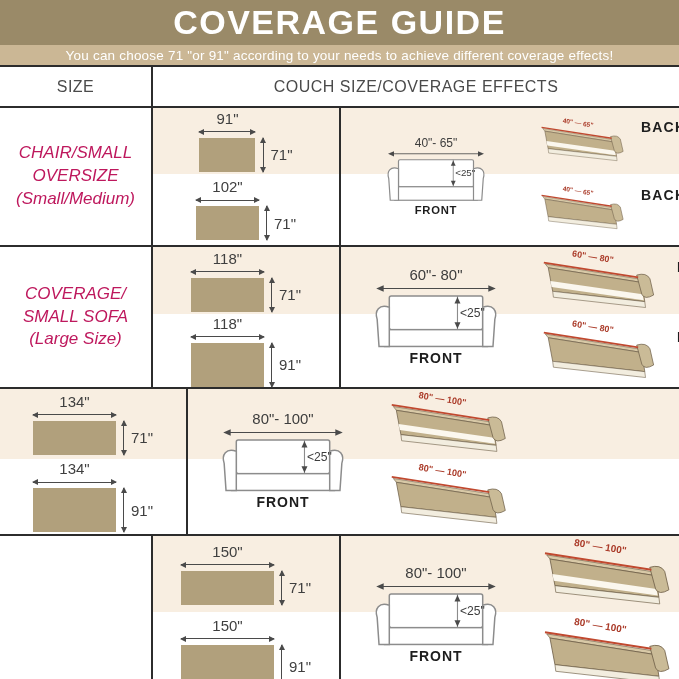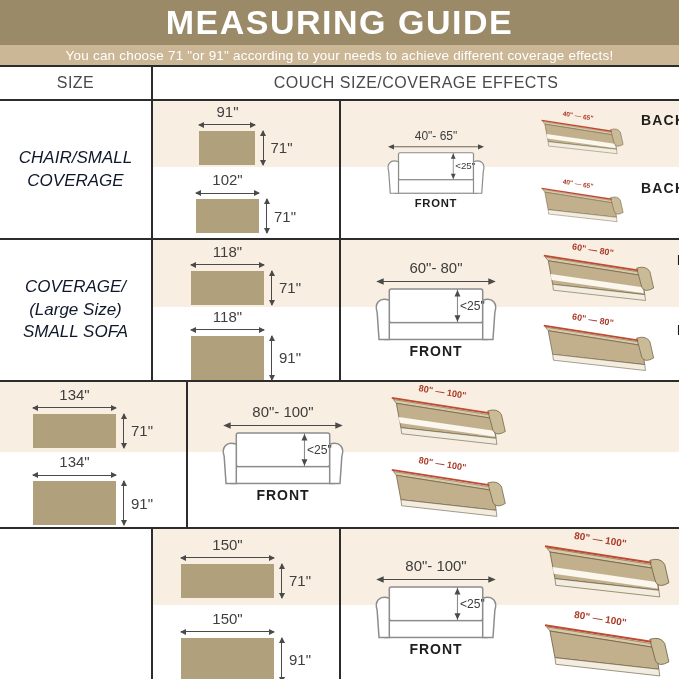--- a/index.html
+++ b/index.html
@@ -11,33 +11,33 @@
   }
   .page { width:679px; height:679px; display:flex; flex-direction:column; overflow:hidden; background:#fff; }
 
   
   .titlebar { height:45px; background:#9a8a68; display:flex; align-items:center; justify-content:center; flex:none; }
   .titlebar h1 { color:#fff; font-size:34px; font-weight:bold; letter-spacing:1.5px; }
   .subbar { height:20px; background:#cbb795; display:flex; align-items:center; justify-content:center; flex:none; }
   .subbar span { color:#fff; font-size:13.5px; letter-spacing:.2px; }
 
   
-  .thead { height:36px; flex:none; display:flex; border-top:2px solid #2c2c2c; border-bottom:2px solid #2c2c2c; background:#fff;
+  .thead { height:43px; flex:none; display:flex; border-top:2px solid #2c2c2c; border-bottom:2px solid #2c2c2c; background:#fff;
            font-size:16px; color:#4a4a4a; letter-spacing:.5px; }
   .th { display:flex; align-items:center; justify-content:center; }
   .th-size { width:153px; flex:none; border-right:2px solid #2c2c2c; }
   .th-cover { width:188px; flex:none; border-right:2px solid #2c2c2c; }
   .th-fx { flex:1; }
 
   
   .m-row { display:flex; border-bottom:2px solid #2c2c2c; background:#fff; flex:none; }
   .r1 { height:139px; } .r2 { height:142px; } .r3 { height:147px; } .r4 { height:158px; border-bottom:none; }
   .col-size { width:153px; flex:none; border-right:2px solid #2c2c2c; background:#fff;
               display:flex; flex-direction:column; align-items:center; justify-content:center;
-              font-style:italic; font-size:17px; color:#0f172a; line-height:1.35; text-align:center; }
+              font-style:italic; font-size:17px; color:#be185d; line-height:1.35; text-align:center; }
   .row-right { flex:1; display:flex; background:linear-gradient(to bottom,#f8eee1 0,#f8eee1 48%,#ffffff 48%); }
   .col-cover { width:188px; flex:none; border-right:2px solid #2c2c2c; display:flex; flex-direction:column; }
   .cover-cell { display:flex; align-items:center; justify-content:center; }
   .cover-cell.top { height:48%; } .cover-cell.bot { height:52%; }
 
   
   .cover { display:flex; align-items:flex-end; gap:4px; }
   .cover-main { display:flex; flex-direction:column; align-items:center; }
   .cover-rect { width:var(--rw); height:var(--rh); background:#b1a07c; }
   .dimlabel { font-size:15px; color:#3f3f3f; }
@@ -81,35 +81,36 @@
   .bs-arm  { fill:#cabb97; stroke:#6f6049; stroke-width:1; }
   .bs-redline { stroke:#c0492f; stroke-width:2.4; }
   .bs-range { fill:#aa3a28; font-size:12px; font-weight:bold; text-anchor:middle; }
 </style>
 </head>
 <body>
 
 <div class="page">
 
   <div class="titlebar">
-    <h1>MEASURING GUIDE</h1>
+    <h1>COVERAGE GUIDE</h1>
   </div>
   <div class="subbar">
     <span>You can choose 71 "or 91" according to your needs to achieve different coverage effects!</span>
   </div>
 
   <div class="thead">
     <div class="th th-size">SIZE</div>
     <div class="th th-fx">COUCH SIZE/COVERAGE EFFECTS</div>
   </div>
 
   <div class="m-row r1">
     <div class="col-size">
       <span>CHAIR/SMALL</span>
-      <span>COVERAGE</span>
+      <span>OVERSIZE</span>
+      <span>(Small/Medium)</span>
     </div>
     <div class="row-right">
       <div class="col-cover">
         <div class="cover-cell top">
           <div class="cover" style="--rw:56px;--rh:34px">
             <div class="cover-main">
               <div class="dimlabel">91"</div>
               <div class="h-arrow"></div>
               <div class="cover-rect"></div>
             </div>
@@ -181,22 +182,22 @@
             <span class="back-label">BACK</span>
           </div>
         </div>
       </div>
     </div>
   </div>
 
   <div class="m-row r2">
     <div class="col-size">
       <span>COVERAGE/</span>
+      <span>SMALL SOFA</span>
       <span>(Large Size)</span>
-      <span>SMALL SOFA</span>
     </div>
     <div class="row-right">
       <div class="col-cover">
         <div class="cover-cell top">
           <div class="cover" style="--rw:73px;--rh:34px">
             <div class="cover-main">
               <div class="dimlabel">118"</div>
               <div class="h-arrow"></div>
               <div class="cover-rect"></div>
             </div>

